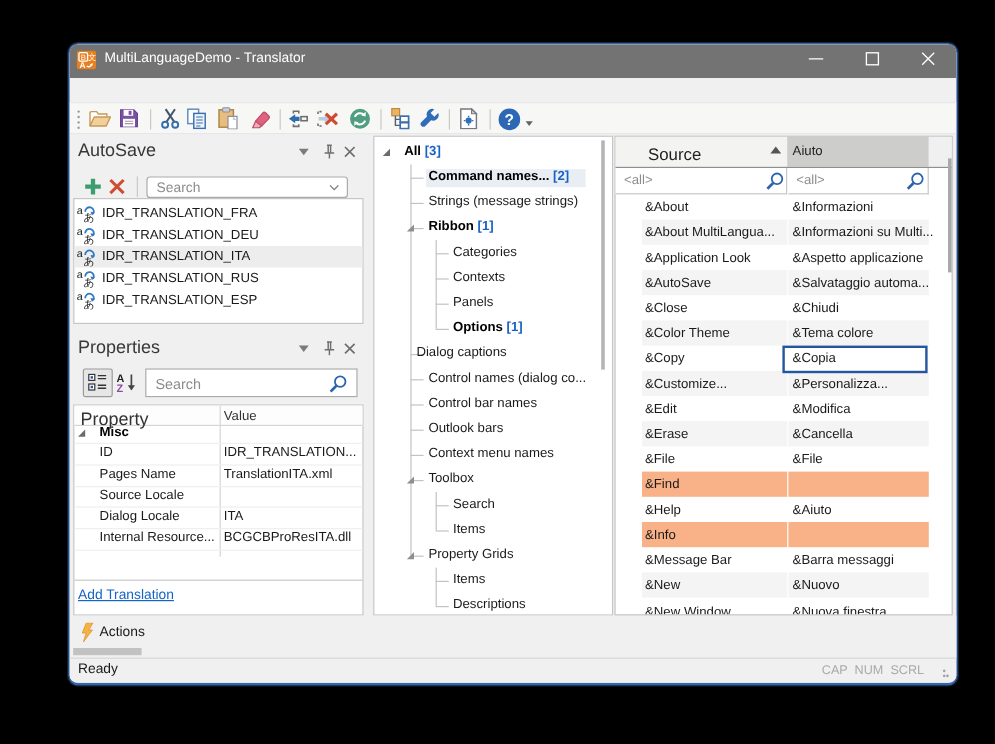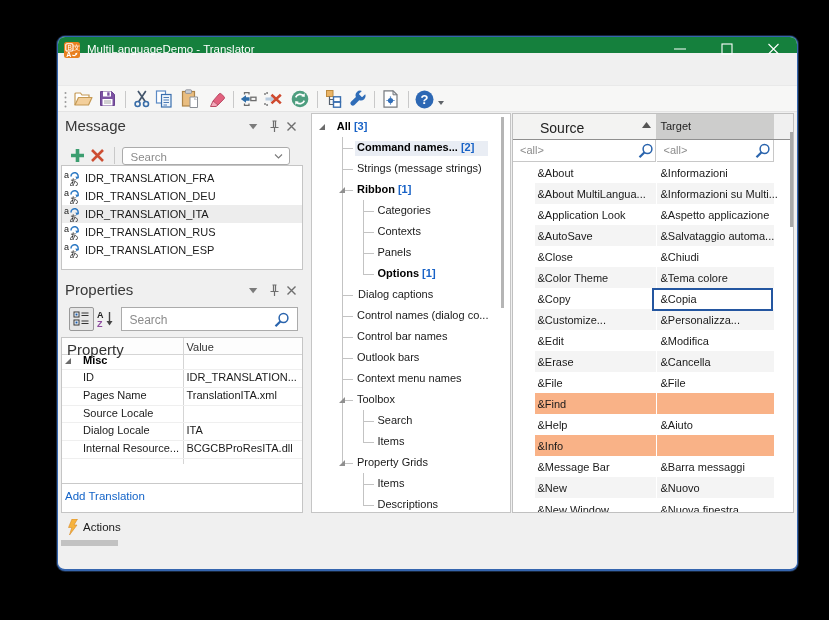--- a/index.html
+++ b/index.html
@@ -3,21 +3,21 @@
 <meta charset="utf-8">
 <style>
 * { margin:0; padding:0; box-sizing:border-box; }
 html,body { width:829px; height:620px; background:#000; overflow:hidden;
   font-family:"Liberation Sans", sans-serif; }
 #win { position:absolute; left:57px; top:36px; width:741px; height:535px;
   background:#f0f0f0; border:1.5px solid #3565ae; border-bottom-width:2.5px; border-radius:8px;
   overflow:hidden; box-shadow:0 0 0 1px rgba(70,110,170,.35); }
 .abs { position:absolute; }
 
-#titlebar { position:absolute; left:0; top:0; right:0; height:16px; background:#15803d; }
+#titlebar { position:absolute; left:0; top:0; right:0; height:28px; background:#737373; }
 #title-text { position:absolute; left:29px; top:6px; color:#fff; font-size:11.5px; }
 .winbtn { position:absolute; top:0; width:46px; height:24px; }
 
 #menubar { position:absolute; left:0; top:24px; right:0; height:24px; background:#f0f0f0; }
 .menuitem { position:absolute; top:6px; font-size:11.5px; color:#1a1a1a; }
 
 #toolbar { position:absolute; left:0; top:48px; right:0; height:27px; background:#f7f7f6;
   border-top:1px solid #e9e9e9; border-bottom:1px solid #e3e3e3; }
 .tbsep { position:absolute; top:5px; width:1px; height:17px; background:#c9c9c9; }
 
@@ -152,21 +152,21 @@
     <div class="tbsep" style="left:350px"></div>
 
     <svg class="abs" style="left:357px;top:3.5px" width="19" height="19" viewBox="0 0 19 19">
       <circle cx="9.5" cy="9.5" r="9" fill="#2d68b4"></circle>
       <text x="9.5" y="14" font-size="13" font-weight="bold" fill="#fff" text-anchor="middle" font-family="Liberation Sans">?</text>
     </svg>
     <div class="tri" style="left:380px;top:15px;border-left:3.5px solid transparent;border-right:3.5px solid transparent;border-top:4px solid #5f6368"></div>
   </div>
 
   <div id="main" class="abs" style="left:0;top:75px;width:739px;height:401px;background:#f0f0f0">
-  <div class="caption abs" style="left:7px;top:5px">Message</div>
+  <div class="caption abs" style="left:7px;top:5px">AutoSave</div>
   <svg class="abs" style="left:190px;top:11px" width="11" height="7">
         <path d="M1 1 L9.3 1 L5.1 6.3 Z" fill="#7b7b7b"></path>
       </svg>
   <svg class="abs" style="left:211px;top:8px" width="11" height="13" viewBox="0 0 11 13">
         <path d="M3.5 1 h4 M4.5 1 v6 M6.5 1 v6 M1.5 7.5 h8 M5.5 7.5 v4.5" stroke="#6e6e6e" stroke-width="1.2" fill="none"></path>
       </svg>
   <svg class="abs" style="left:227.5px;top:9px" width="11" height="11">
         <path d="M1.5 1.5 L9.5 9.5 M9.5 1.5 L1.5 9.5" stroke="#6e6e6e" stroke-width="1.4"></path>
       </svg>
   <svg class="abs" style="left:12px;top:36px" width="15" height="15">
@@ -268,21 +268,21 @@
   <div class="itm" style="left:25px;top:259.2px">ID</div>
   <div class="itm" style="left:128.5px;top:259.2px">IDR_TRANSLATION...</div>
   <div class="itm" style="left:25px;top:276.9px">Pages Name</div>
   <div class="itm" style="left:128.5px;top:276.9px">TranslationITA.xml</div>
   <div class="itm" style="left:25px;top:294.6px">Source Locale</div>
   <div class="itm" style="left:25px;top:312.3px">Dialog Locale</div>
   <div class="itm" style="left:128.5px;top:312.3px">ITA</div>
   <div class="itm" style="left:25px;top:330px">Internal Resource...</div>
   <div class="itm" style="left:128.5px;top:330px">BCGCBProResITA.dll</div>
   <div class="abs" style="left:4px;top:371px;width:240px;height:1px;background:#c9c9c9"></div>
-  <div class="abs" style="left:7px;top:378px;font-size:11.5px;color:#1464c8;">Add Translation</div>
+  <div class="abs" style="left:7px;top:378px;font-size:11.5px;color:#1464c8;text-decoration:underline">Add Translation</div>
   <div class="whitebox" style="left:252.5px;top:1px;width:200px;height:400px"></div>
   <div class="tline" style="left:283.5px;top:25px;width:1px;height:326px"></div>
   <div class="tline" style="left:304.5px;top:88px;width:1px;height:74px"></div>
   <div class="tline" style="left:304.5px;top:298px;width:1px;height:32px"></div>
   <div class="tline" style="left:304.5px;top:361px;width:1px;height:32px"></div>
   <div class="abs" style="left:296.5px;top:29px;width:133px;height:15px;background:#e9edf4"></div>
   <svg class="abs" style="left:260px;top:11px" width="8" height="8">
         <path d="M7 1 L7 7 L1 7 Z" fill="#6b6b6b"></path>
       </svg>
   <div class="itm b" style="left:278.8px;top:8px">All <span class="cnt">[3]</span></div>
@@ -297,21 +297,21 @@
   <div class="itm b" style="left:299px;top:71px">Ribbon <span class="cnt">[1]</span></div>
   <div class="tline" style="left:304.5px;top:99px;width:11px;height:1px"></div>
   <div class="itm" style="left:319.5px;top:92px">Categories</div>
   <div class="tline" style="left:304.5px;top:120px;width:11px;height:1px"></div>
   <div class="itm" style="left:319.5px;top:113px">Contexts</div>
   <div class="tline" style="left:304.5px;top:141px;width:11px;height:1px"></div>
   <div class="itm" style="left:319.5px;top:134px">Panels</div>
   <div class="tline" style="left:304.5px;top:162px;width:11px;height:1px"></div>
   <div class="itm b" style="left:319.5px;top:155px">Options <span class="cnt">[1]</span></div>
   <div class="tline" style="left:283.5px;top:183px;width:11px;height:1px"></div>
-  <div class="itm" style="left:300px;top:176px">Dialog captions</div>
+  <div class="itm" style="left:289px;top:176px">Dialog captions</div>
   <div class="tline" style="left:283.5px;top:204px;width:11px;height:1px"></div>
   <div class="itm" style="left:299px;top:197px">Control names (dialog co...</div>
   <div class="tline" style="left:283.5px;top:225px;width:11px;height:1px"></div>
   <div class="itm" style="left:299px;top:218px">Control bar names</div>
   <div class="tline" style="left:283.5px;top:246px;width:11px;height:1px"></div>
   <div class="itm" style="left:299px;top:239px">Outlook bars</div>
   <div class="tline" style="left:283.5px;top:267px;width:11px;height:1px"></div>
   <div class="itm" style="left:299px;top:260px">Context menu names</div>
   <div class="tline" style="left:283.5px;top:288px;width:11px;height:1px"></div>
   <svg class="abs" style="left:279.5px;top:284px" width="8" height="8">
@@ -331,21 +331,21 @@
   <div class="itm" style="left:319.5px;top:365px">Items</div>
   <div class="tline" style="left:304.5px;top:393px;width:11px;height:1px"></div>
   <div class="itm" style="left:319.5px;top:386px">Descriptions</div>
   <div class="abs" style="left:443px;top:5px;width:3px;height:191px;background:#b5b5b5"></div>
   <div class="whitebox" style="left:453.5px;top:1px;width:282px;height:400px;border-color:#c0c0c0"></div>
   <div class="abs" style="left:454.5px;top:2px;width:143.5px;height:25px;background:#f3f3f2"></div>
   <div class="abs" style="left:598.0px;top:2px;width:118px;height:25px;background:#cdcdcc"></div>
   <div class="abs" style="left:716.0px;top:2px;width:18.5px;height:25px;background:#f0f0f0"></div>
   <div class="abs" style="left:454.5px;top:27px;width:280px;height:1px;background:#8f8f8f"></div>
   <div class="abs" style="left:482.0px;top:7.5px;font-size:14px;color:#222">Source</div>
-  <div class="abs" style="left:602.5px;top:7.5px;font-size:11px;color:#222">Target</div>
+  <div class="abs" style="left:602.5px;top:7.5px;font-size:11px;color:#222">Aiuto</div>
   <svg class="abs" style="left:582.5px;top:9px" width="11" height="8">
         <path d="M5.5 1 L10 7 L1 7 Z" fill="#555"></path>
       </svg>
   <div class="abs" style="left:454.5px;top:28px;width:143.5px;height:22px;background:#fff;border-right:1px solid #c8c8c8;border-bottom:1px solid #c8c8c8"></div>
   <div class="abs" style="left:599.0px;top:28px;width:117px;height:22px;background:#fff;border-right:1px solid #c8c8c8;border-bottom:1px solid #c8c8c8"></div>
   <div class="abs graytxt" style="left:462.0px;top:32px;font-size:11px">&lt;all&gt;</div>
   <div class="abs graytxt" style="left:605.5px;top:32px;font-size:11px">&lt;all&gt;</div>
   <svg class="abs" style="left:579.5px;top:31px" width="16" height="16" viewBox="0 0 16 16">
         <circle cx="9.5" cy="6" r="4.4" fill="none" stroke="#2a64ad" stroke-width="1.5"></circle>
         <path d="M6.3 9.5 L1.5 14.3" stroke="#2a64ad" stroke-width="2.2"></path>
@@ -405,13 +405,18 @@
   </div>
 
   <div id="actions" class="abs" style="left:0;top:476px;width:820px;height:35px;background:#f0f0f0">
     <svg class="abs" style="left:9px;top:6px" width="12" height="16" viewBox="0 0 12 16">
       <path d="M5 0 L10.5 0 L7 6 L10 6 L2.5 16 L4.8 8.5 L1.5 8.5 Z" fill="#f6b33e" stroke="#d98b28" stroke-width="0.6"></path>
     </svg>
     <div class="abs" style="left:25px;top:8px;font-size:11.5px;color:#1a1a1a">Actions</div>
     <div class="abs" style="left:3px;top:27px;width:57px;height:6px;background:#c2c2c2"></div>
   </div>
 
+  <div id="status" class="abs" style="left:0;top:511px;width:739px;height:22px;background:#f0f0f0;border-top:1px solid #d8d8d8">
+    <div class="abs" style="left:7px;top:2.5px;font-size:11.5px;color:#1a1a1a">Ready</div>
+    <div class="abs" style="right:27px;top:3.5px;font-size:10.5px;color:#a9a9a9;word-spacing:3px">CAP NUM SCRL</div>
+    <div class="abs" style="right:6px;top:9px;font-size:8px;color:#9f9f9f;line-height:4px">•<br>••</div>
+  </div>
 </div>
 
 </body></html>

